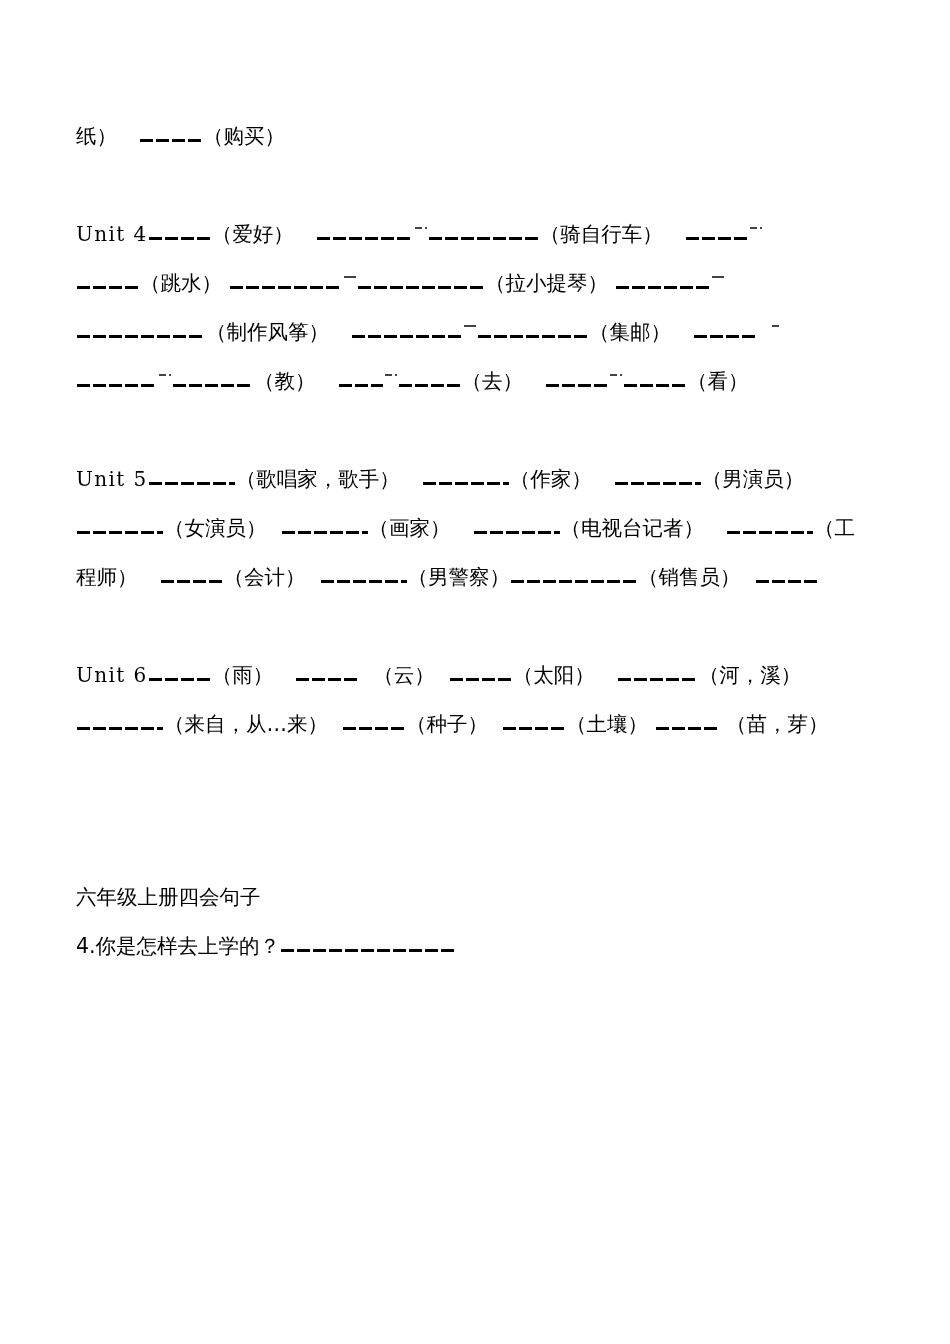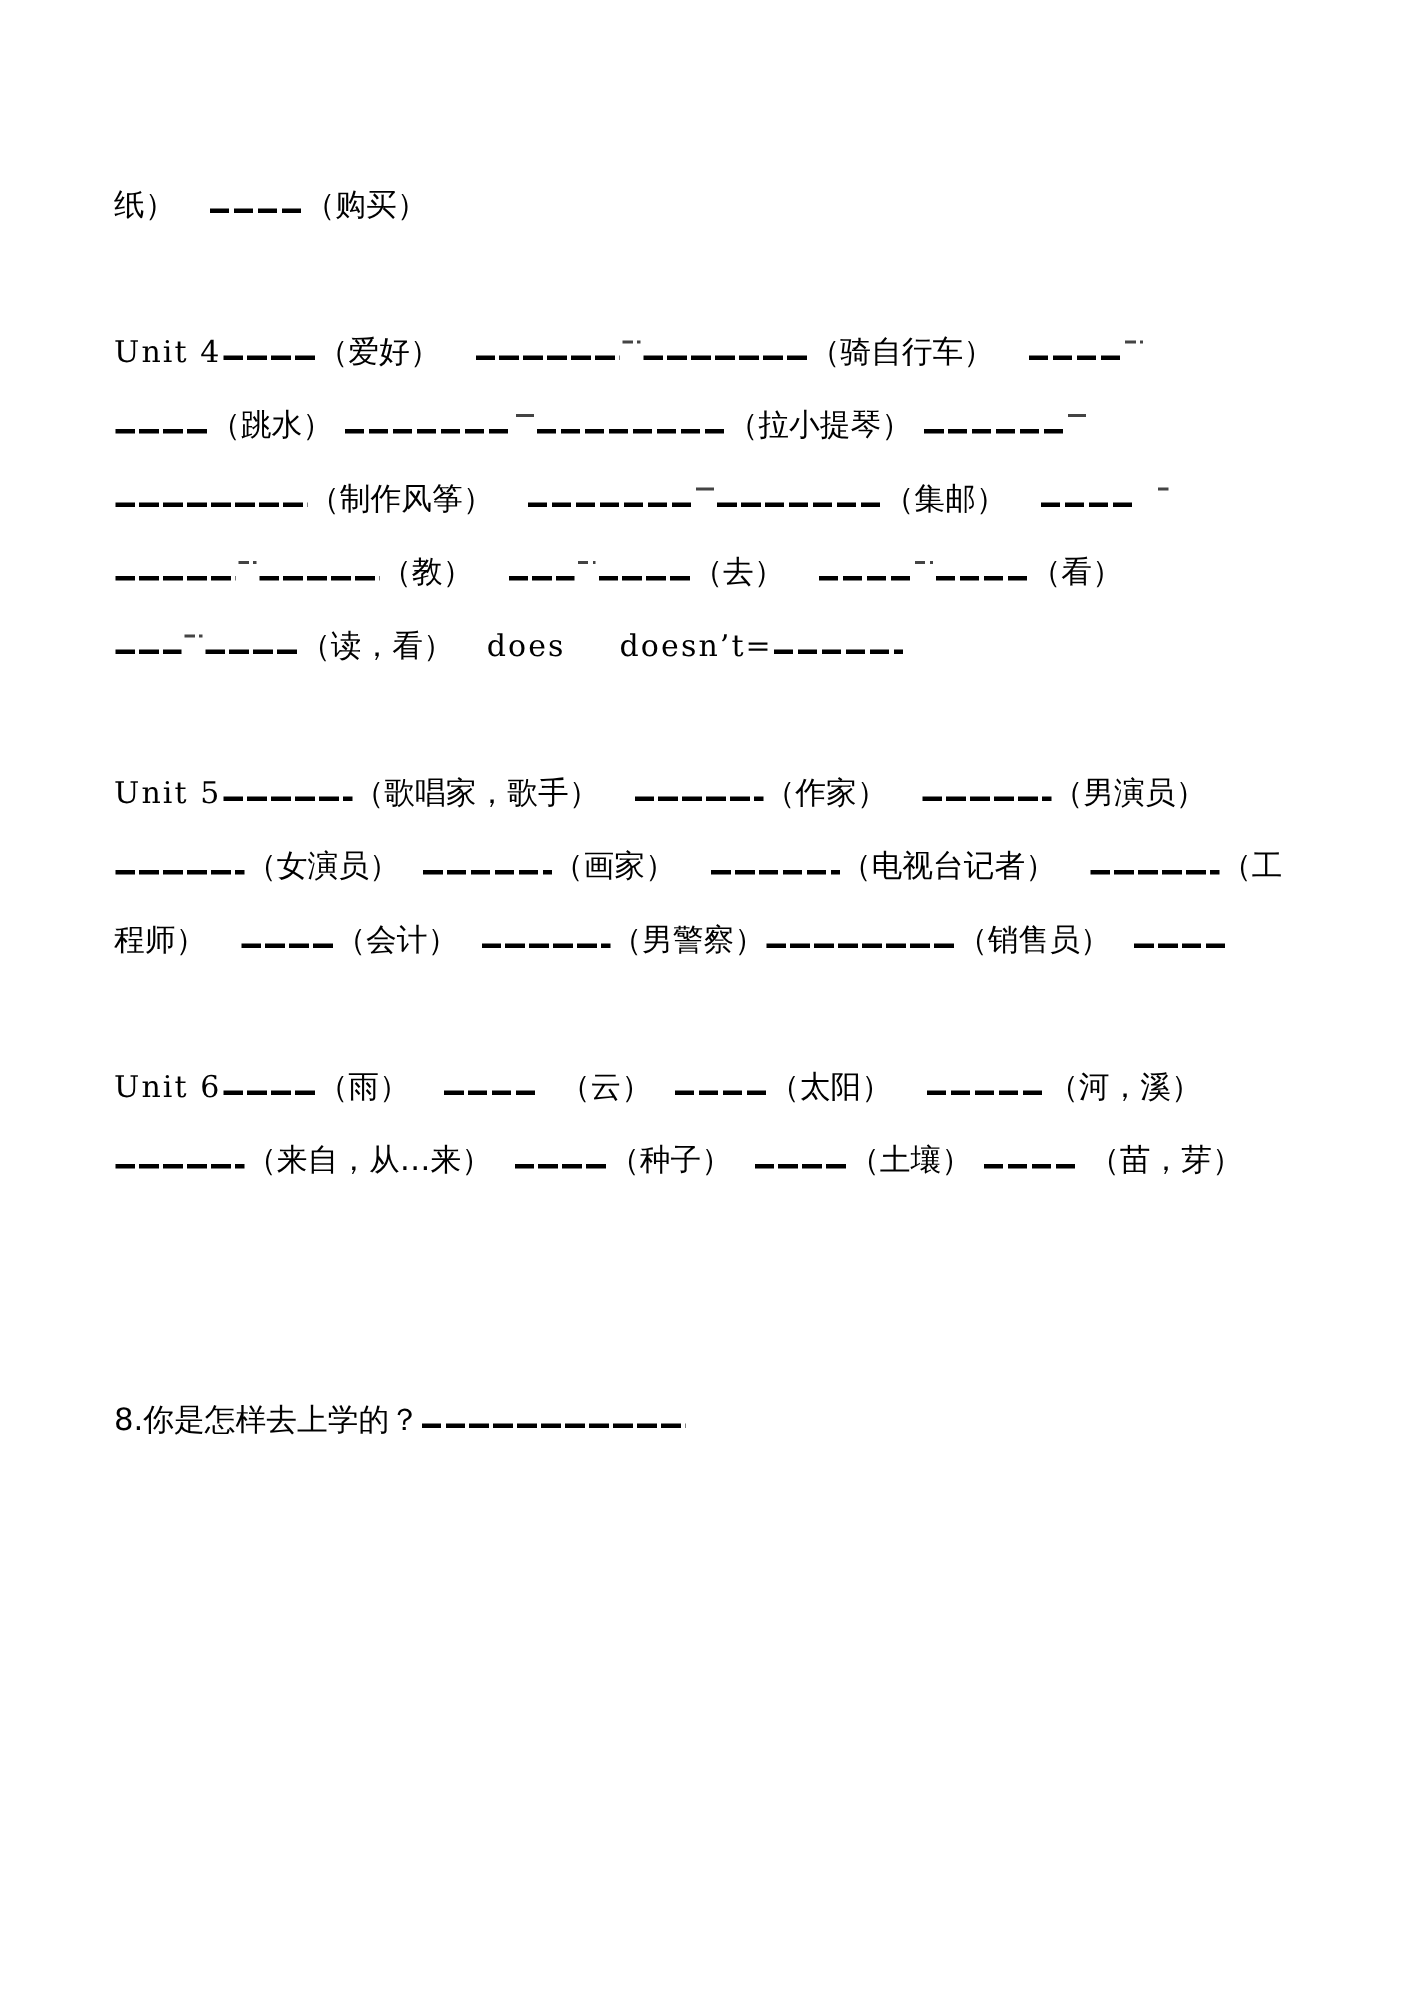--- a/index.html
+++ b/index.html
@@ -132,21 +132,20 @@
 
       <div class="line"><span class="lat">Unit 4</span><span class="blk" style="width:62px"></span><span class="cjk">（爱好）</span><span class="sp gap-lg"></span><span class="blk" style="width:96px"></span><span class="hy" style="width:14px"></span><span class="blk" style="width:110px"></span><span class="cjk">（骑自行车）</span><span class="sp gap-lg"></span><span class="blk" style="width:62px"></span><span class="hy" style="width:14px"></span></div>
 
       <div class="line"><span class="blk" style="width:62px"></span><span class="cjk">（跳水）</span><span class="sp gap-sm"></span><span class="blk" style="width:112px"></span><span class="hy single" style="width:14px"></span><span class="blk" style="width:126px"></span><span class="cjk">（拉小提琴）</span><span class="sp gap-sm"></span><span class="blk" style="width:94px"></span><span class="hy single" style="width:14px"></span></div>
 
       <div class="line"><span class="blk" style="width:128px"></span><span class="cjk">（制作风筝）</span><span class="sp gap-lg"></span><span class="blk" style="width:110px"></span><span class="hy single" style="width:14px"></span><span class="blk" style="width:110px"></span><span class="cjk">（集邮）</span><span class="sp gap-lg"></span><span class="blk" style="width:62px"></span><span class="sp gap-md"></span><span class="hy single" style="width:9px"></span></div>
 
 
       <div class="line"><span class="blk" style="width:80px"></span><span class="hy" style="width:14px"></span><span class="blk" style="width:80px"></span><span class="cjk">（教）</span><span class="sp gap-lg"></span><span class="blk" style="width:44px"></span><span class="hy" style="width:14px"></span><span class="blk" style="width:62px"></span><span class="cjk">（去）</span><span class="sp gap-lg"></span><span class="blk" style="width:62px"></span><span class="hy" style="width:14px"></span><span class="blk" style="width:62px"></span><span class="cjk">（看）</span></div>
 
-      <div class="line"><span class="blk" style="width:44px"></span><span class="hy" style="width:14px"></span><span class="blk" style="width:62px"></span><span class="cjk">（读，看）</span><span class="sp gap-lg"></span><span class="lat">does</span><span class="sp gap-lg"></span><span class="sp gap-md"></span><span class="lat">doesn’t=</span><span class="blk" style="width:86px"></span></div>
 
     </div>
 
     <div class="vspace"></div>
 
     <div class="para">
 
       <div class="line"><span class="lat">Unit 5</span><span class="blk" style="width:86px"></span><span class="cjk">（歌唱家，歌手）</span><span class="sp gap-lg"></span><span class="blk" style="width:86px"></span><span class="cjk">（作家）</span><span class="sp gap-lg"></span><span class="blk" style="width:86px"></span><span class="cjk">（男演员）</span></div>
 
       <div class="line"><span class="blk" style="width:86px"></span><span class="cjk">（女演员）</span><span class="sp gap-md"></span><span class="blk" style="width:86px"></span><span class="cjk">（画家）</span><span class="sp gap-lg"></span><span class="blk" style="width:86px"></span><span class="cjk">（电视台记者）</span><span class="sp gap-lg"></span><span class="blk" style="width:86px"></span><span class="cjk">（工</span></div>
@@ -165,17 +164,18 @@
 
       <div class="line"><span class="blk" style="width:86px"></span><span class="cjk">（来自，从…来）</span><span class="sp gap-md"></span><span class="blk" style="width:62px"></span><span class="cjk">（种子）</span><span class="sp gap-md"></span><span class="blk" style="width:62px"></span><span class="cjk">（土壤）</span><span class="sp gap-sm"></span><span class="blk" style="width:62px"></span><span class="sp gap-sm"></span><span class="cjk">（苗，芽）</span></div>
 
 
     </div>
 
     <div class="vspace-big"></div>
     <div class="vspace-half"></div>
 
     <div class="para">
-      <div class="line"><span class="cjk">8.你是怎样去上学的？</span><span class="blk" style="width:176px"></span></div>
+      <div class="line"><span class="cjk">六年级上册四会句子</span></div>
+      <div class="line"><span class="cjk">4.你是怎样去上学的？</span><span class="blk" style="width:176px"></span></div>
     </div>
 
   </div>
 </div>
 
 </body></html>

